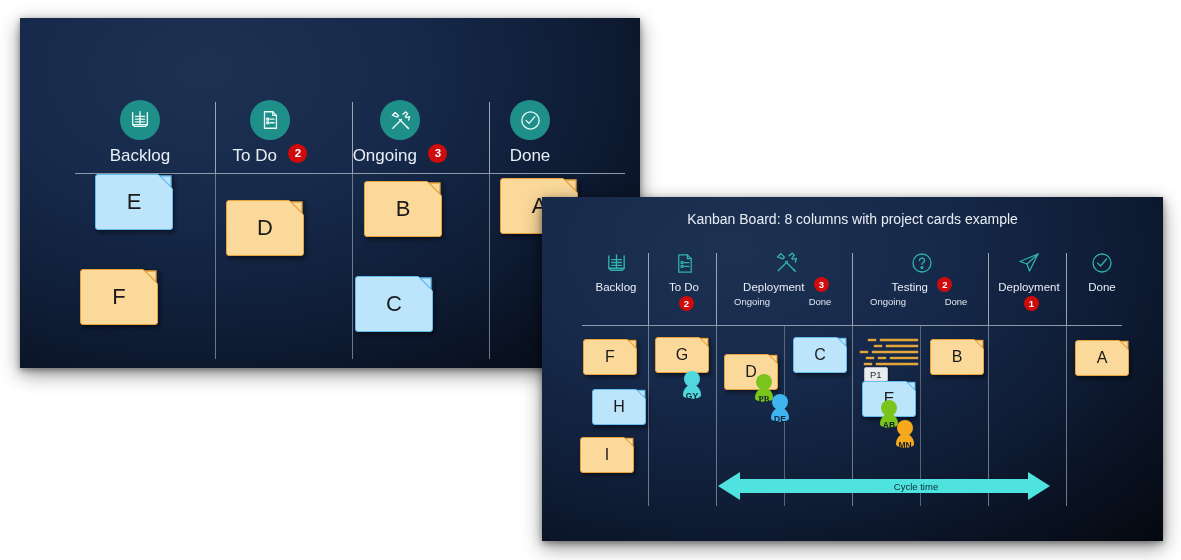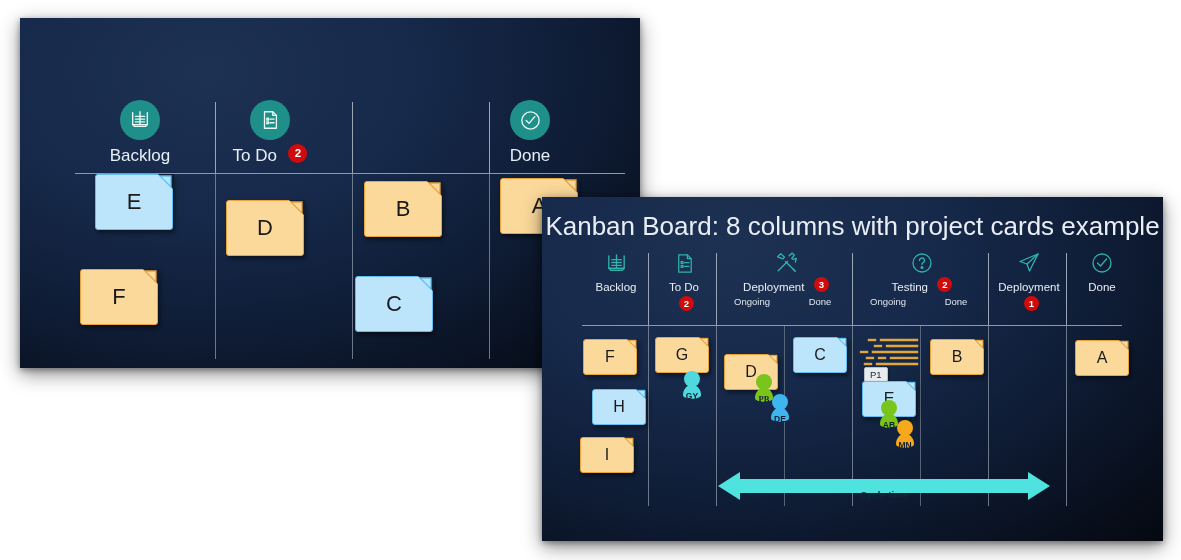--- a/index.html
+++ b/index.html
@@ -43,21 +43,21 @@
     font-size:0;box-shadow:2px 3px 4px rgba(0,0,0,.45);
   }
   .card span{color:#1a1a1a;font-size:1em;}
   .card-yellow{background:#fbd99b;border:1.5px solid #e8a33d;}
   .card-blue{background:#bce4fb;border:1.5px solid #63bdf0;}
   .fold{position:absolute;right:-1.5px;top:-1.5px;}
   
   #slide2{left:542px;top:197px;width:621px;height:344px;}
   #slide2 .title{
     position:absolute;left:0;top:14px;width:100%;text-align:center;
-    color:#e9eef5;font-size:26px;
+    color:#e9eef5;font-size:14px;
   }
   #slide2 .cols{position:absolute;left:0;top:52px;width:100%;height:75px;}
   .col2{position:absolute;top:0;text-align:center;}
   .col2 .ic{height:26px;display:flex;align-items:flex-end;justify-content:center;}
   .col2 .cname{color:#e8eef6;font-size:11.5px;margin-top:5px;display:inline-block;vertical-align:middle;}
   .badge2{
     display:inline-block;vertical-align:middle;margin-left:5px;
     width:15px;height:15px;border-radius:50%;background:#d00b0b;color:#fff;
     font-size:9.5px;line-height:15px;text-align:center;font-weight:bold;
   }
@@ -72,23 +72,23 @@
     position:absolute;left:0;top:0;width:100%;height:100%;
     display:flex;align-items:flex-end;justify-content:center;
     font-size:8.5px;font-weight:bold;color:#14202e;padding-bottom:3px;box-sizing:border-box;
   }
   .ptag{
     position:absolute;background:#e9ecef;border:1px solid #b9bfc6;border-radius:2px;
     color:#1d242b;font-size:9.5px;padding:1px 5px;box-shadow:1px 1px 2px rgba(0,0,0,.4);
   }
   .cyclebar{position:absolute;}
   .cyclelabel{
-    position:absolute;left:0;top:8px;width:100%;height:100%;
+    position:absolute;left:0;top:0;width:100%;height:100%;
     display:flex;align-items:center;justify-content:center;
-    color:#0c2b33;font-size:9.5px;font-weight:bold;
+    color:#0c2b33;font-size:9.5px;font-weight:normal;padding-left:32px;
   }
   .speedlines{position:absolute;}
 </style>
 </head>
 <body>
 
 <div class="slide" id="slide1">
 
 
   <div class="cols">
@@ -117,20 +117,35 @@
           <line x1="12" y1="11" x2="16.5" y2="11"></line>
             <line x1="12" y1="15" x2="16.5" y2="15"></line>
         </svg>
       </div>
       <div>
         <span class="cname">To Do</span>
         <span class="badge">2</span>
       </div>
     </div>
 
+    <div class="col1" style="left:260px;">
+      <div class="ico-circle">
+        <svg width="23" height="23" viewBox="0 0 24 24" fill="none" stroke="#eafaf7" stroke-width="1.4" stroke-linecap="round" stroke-linejoin="round">
+          <path d="M14.5 5.5l3-2.5 2 2-2.5 3 1 1 3.5-1-1 3.5"></path>
+          <path d="M4 20l9-9"></path>
+            <path d="M20 20l-9-9"></path>
+          <path d="M3.5 6.5l3-3 3.5 3.5-1.5 1.5z"></path>
+          <path d="M18.5 18.5l2 2"></path>
+        </svg>
+      </div>
+      <div>
+        <span class="cname">Ongoing</span>
+        <span class="badge">3</span>
+      </div>
+    </div>
 
     <div class="col1" style="left:390px;">
       <div class="ico-circle">
         <svg width="23" height="23" viewBox="0 0 24 24" fill="none" stroke="#eafaf7" stroke-width="1.4" stroke-linecap="round" stroke-linejoin="round">
           <circle cx="12" cy="12" r="9"></circle>
             <path d="M7.5 12l3 3 6-7"></path>
         </svg>
       </div>
       <div><span class="cname">Done</span></div>
     </div>

